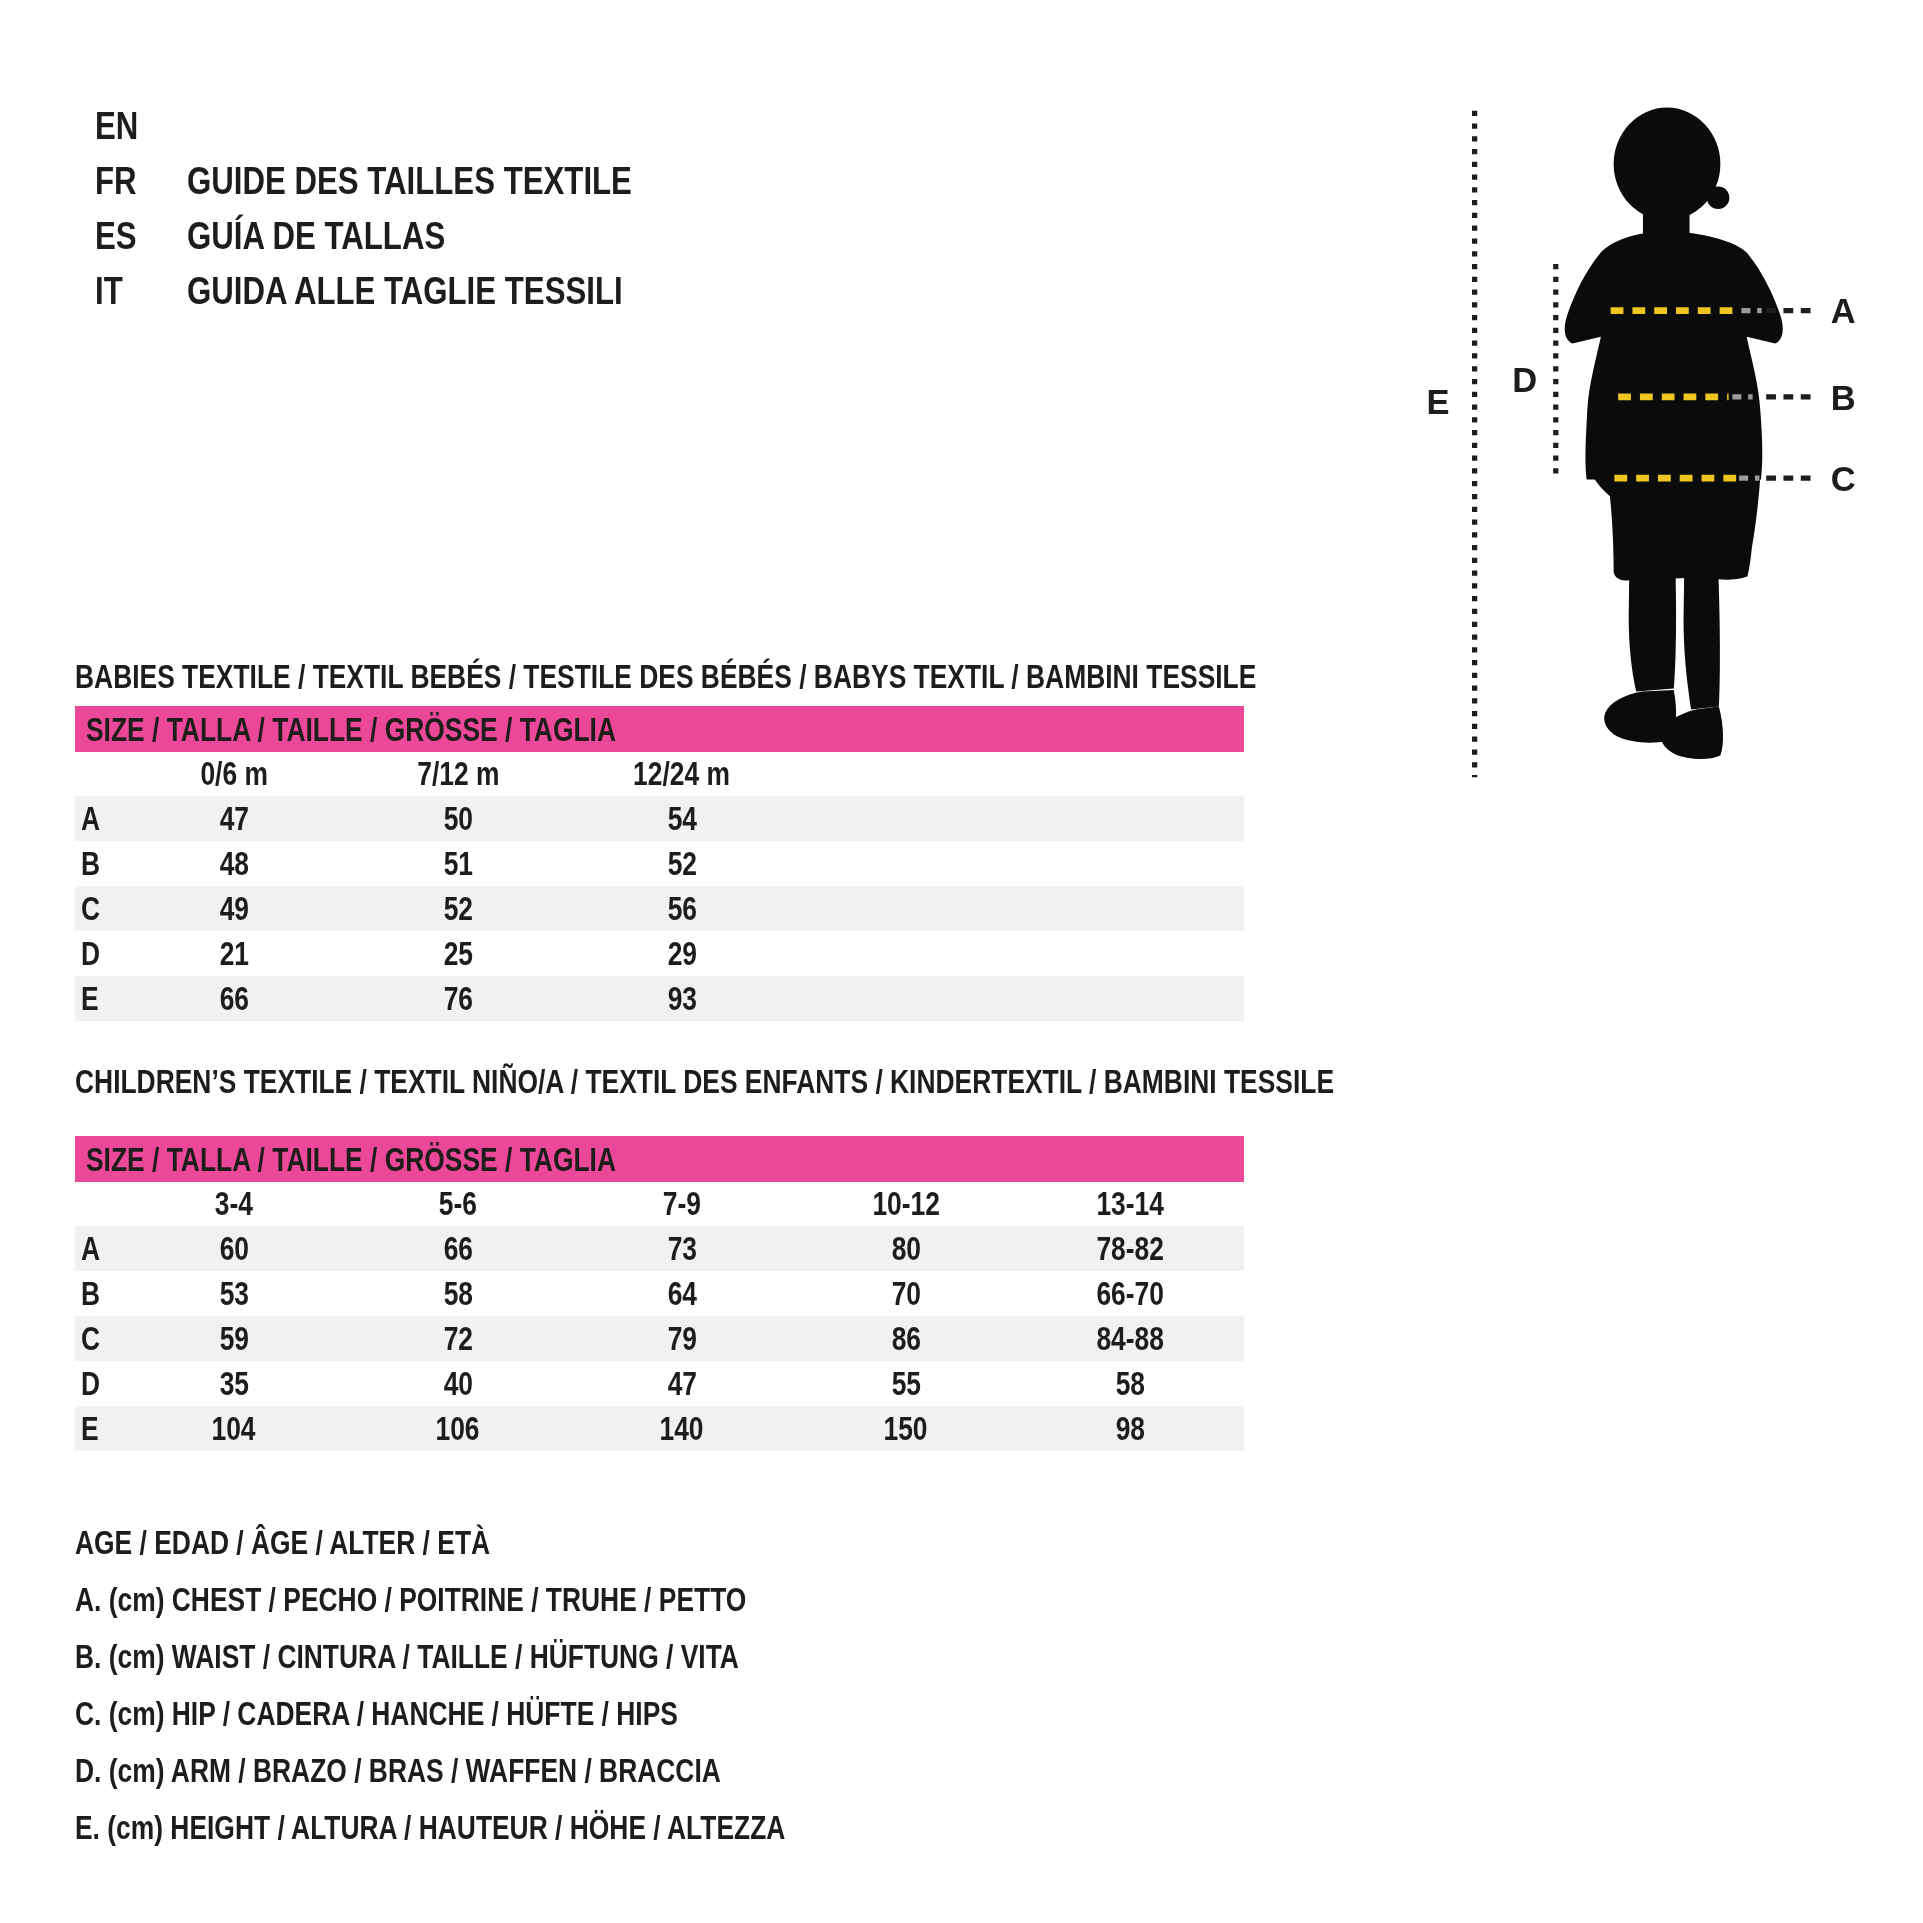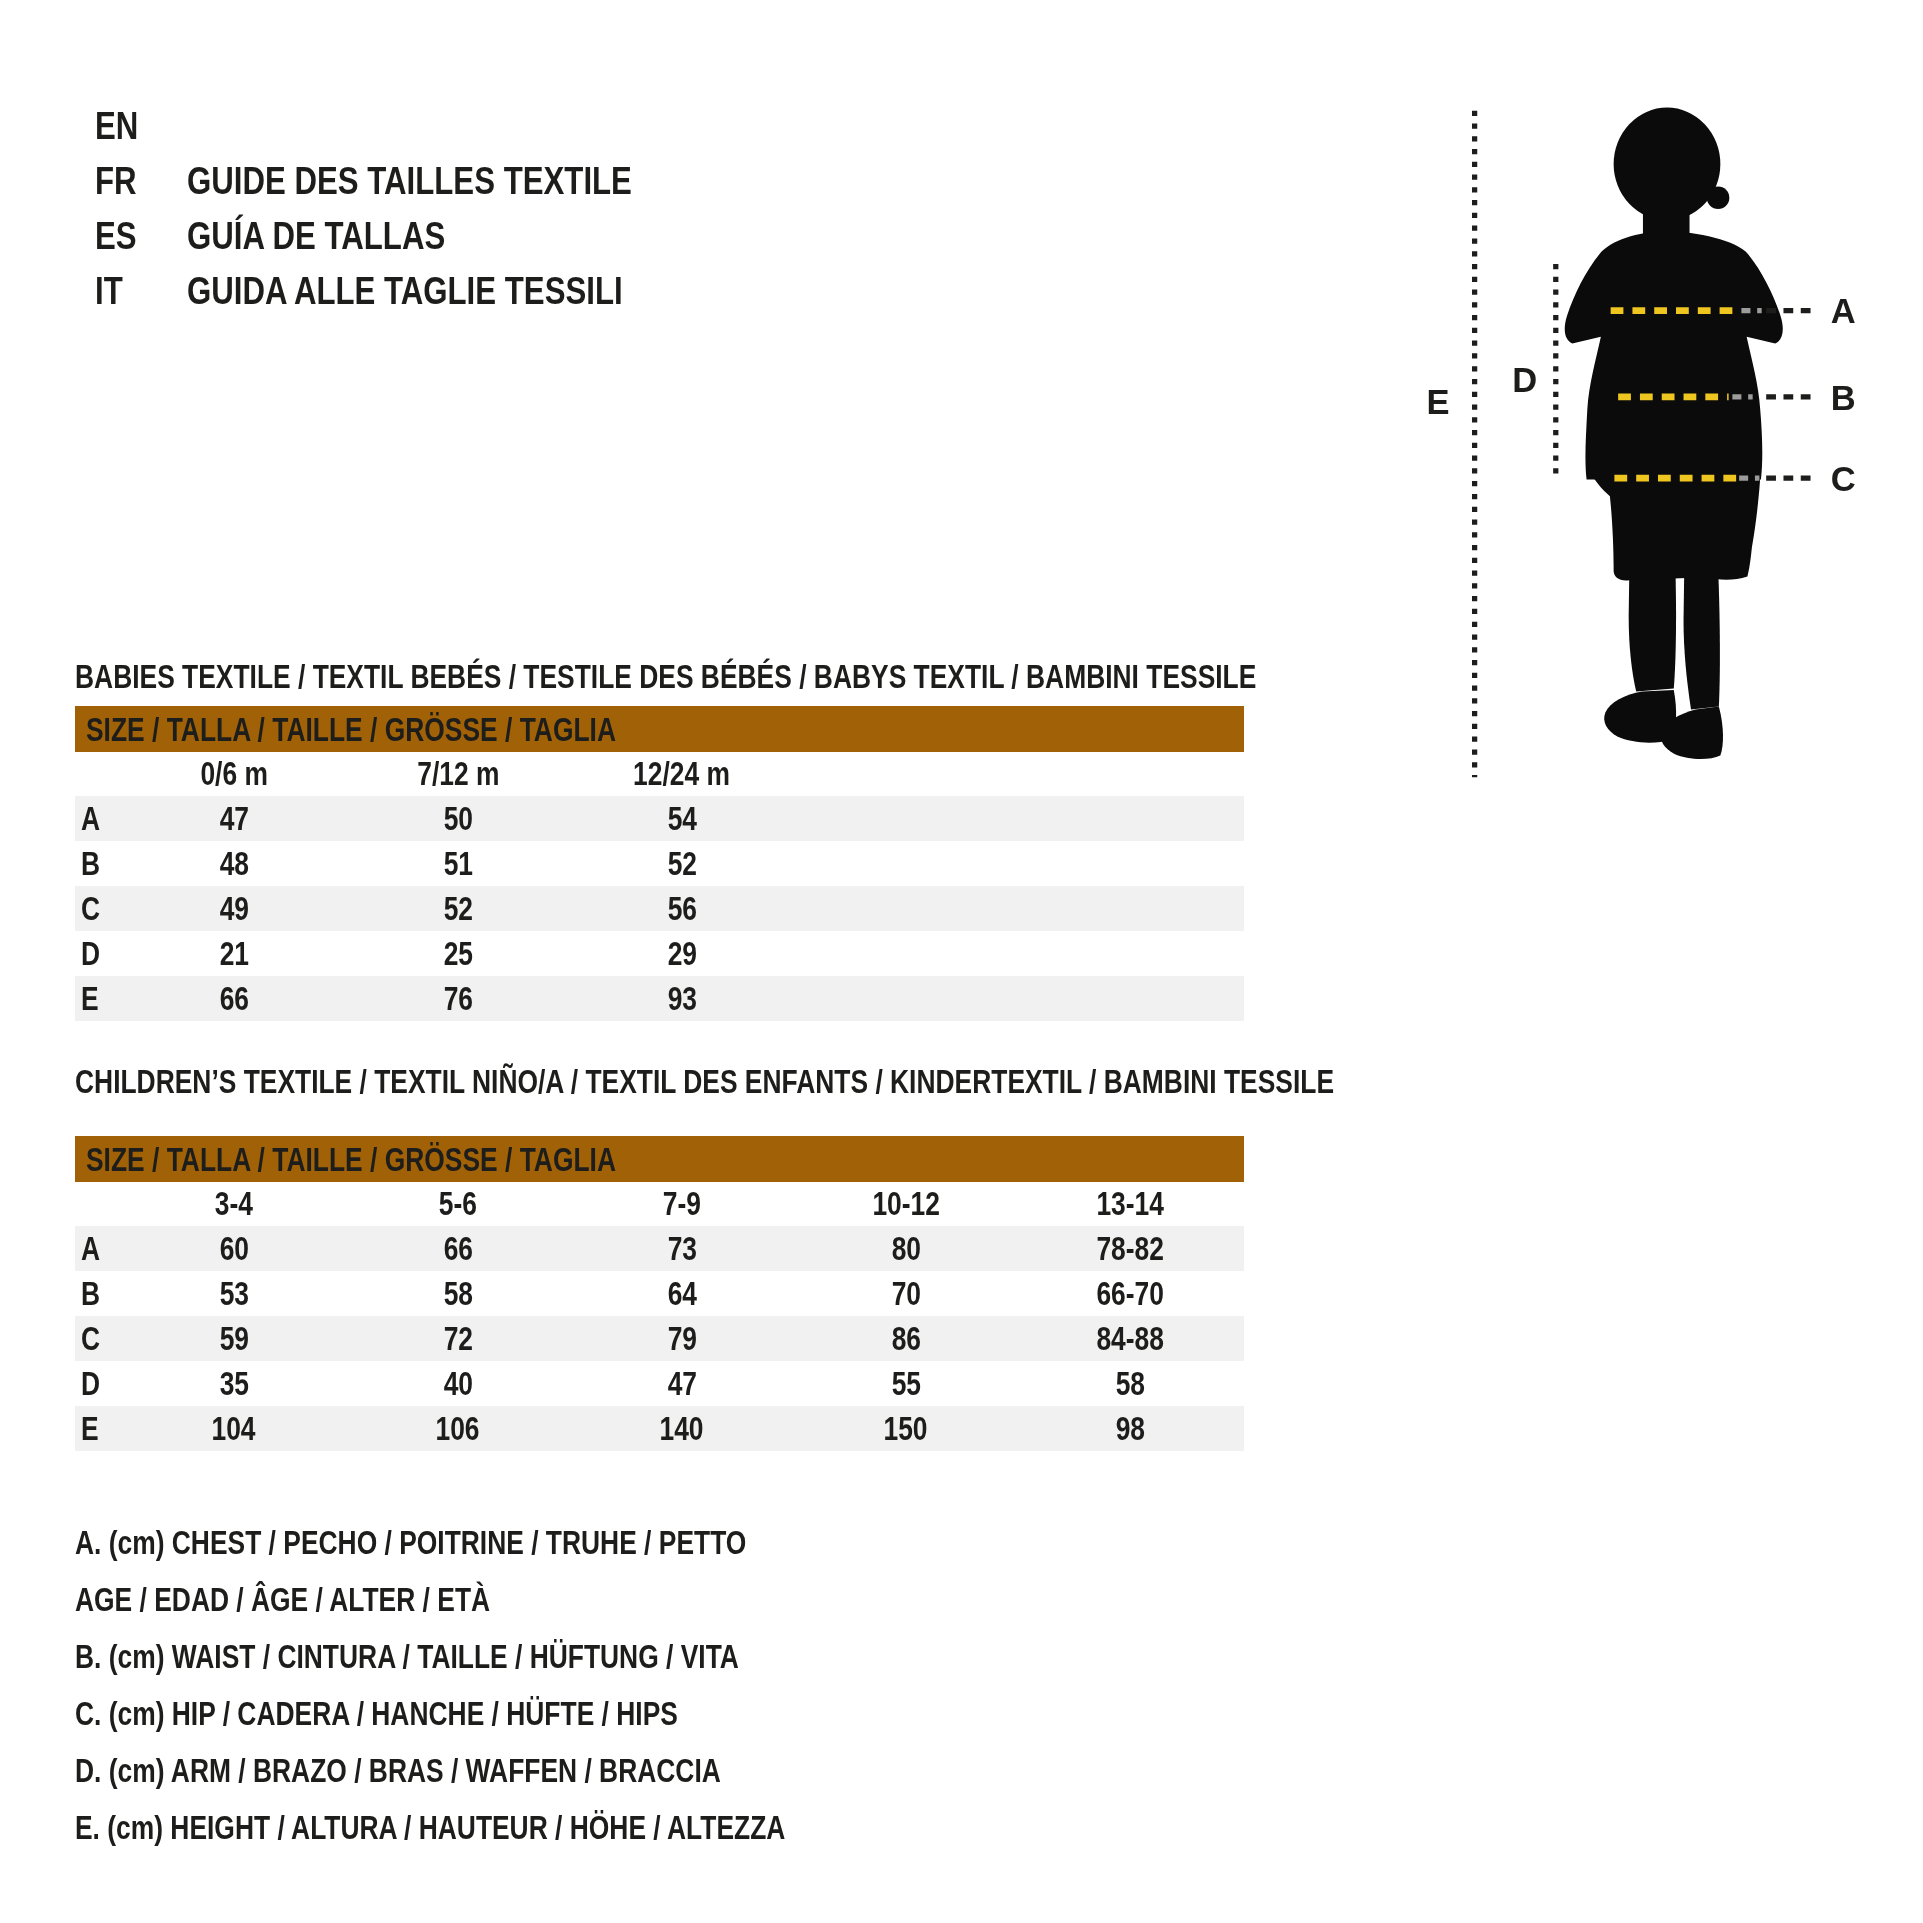--- a/index.html
+++ b/index.html
@@ -25,21 +25,21 @@
 
   
   .sec-title{position:absolute;left:75px;font-size:33px;line-height:36px;margin-top:11px;}
   .sec-title.babies{top:648px;}
   .sec-title.children{top:1053px;}
 
   
   .size-table{position:absolute;left:75px;width:1169px;}
   .size-table.babies{top:706px;}
   .size-table.children{top:1136px;}
-  .t-bar{height:46px;background:#a16207;line-height:47px;padding-left:11.3px;font-size:33px;}
+  .t-bar{height:46px;background:#ec4899;line-height:47px;padding-left:11.3px;font-size:33px;}
   .t-grid{display:grid;align-items:center;font-size:33px;}
   .babies .t-grid{grid-template-columns:47px 224px 224px 224px 1fr;}
   .children .t-grid{grid-template-columns:47px 224px 224px 224px 224px 224px 1fr;}
   .t-cols{height:44px;}
   .t-row{height:45px;}
   .t-row.alt{background:#f1f1f1;}
   .t-grid .lab{padding-left:6px;text-align:left;}
   .t-grid .val{text-align:center;}
 
   
@@ -242,26 +242,26 @@
     <div class="val"><span class="cxc">106</span></div>
     <div class="val"><span class="cxc">140</span></div>
     <div class="val"><span class="cxc">150</span></div>
     <div class="val"><span class="cxc">98</span></div>
     <div></div>
   </div>
 </div>
 
 <div class="legend">
   <div class="legend-line">
+      <span class="cx">AGE / EDAD / ÂGE / ALTER / ETÀ</span>
+    </div>
+  <div class="legend-line">
       <span class="cx">A. (cm) CHEST / PECHO / POITRINE / TRUHE / PETTO</span>
     </div>
   <div class="legend-line">
-      <span class="cx">AGE / EDAD / ÂGE / ALTER / ETÀ</span>
-    </div>
-  <div class="legend-line">
       <span class="cx">B. (cm) WAIST / CINTURA / TAILLE / HÜFTUNG / VITA</span>
     </div>
   <div class="legend-line">
       <span class="cx">C. (cm) HIP / CADERA / HANCHE / HÜFTE / HIPS</span>
     </div>
   <div class="legend-line">
       <span class="cx">D. (cm) ARM / BRAZO / BRAS / WAFFEN / BRACCIA</span>
     </div>
   <div class="legend-line">
       <span class="cx">E. (cm) HEIGHT / ALTURA / HAUTEUR / HÖHE / ALTEZZA</span>

